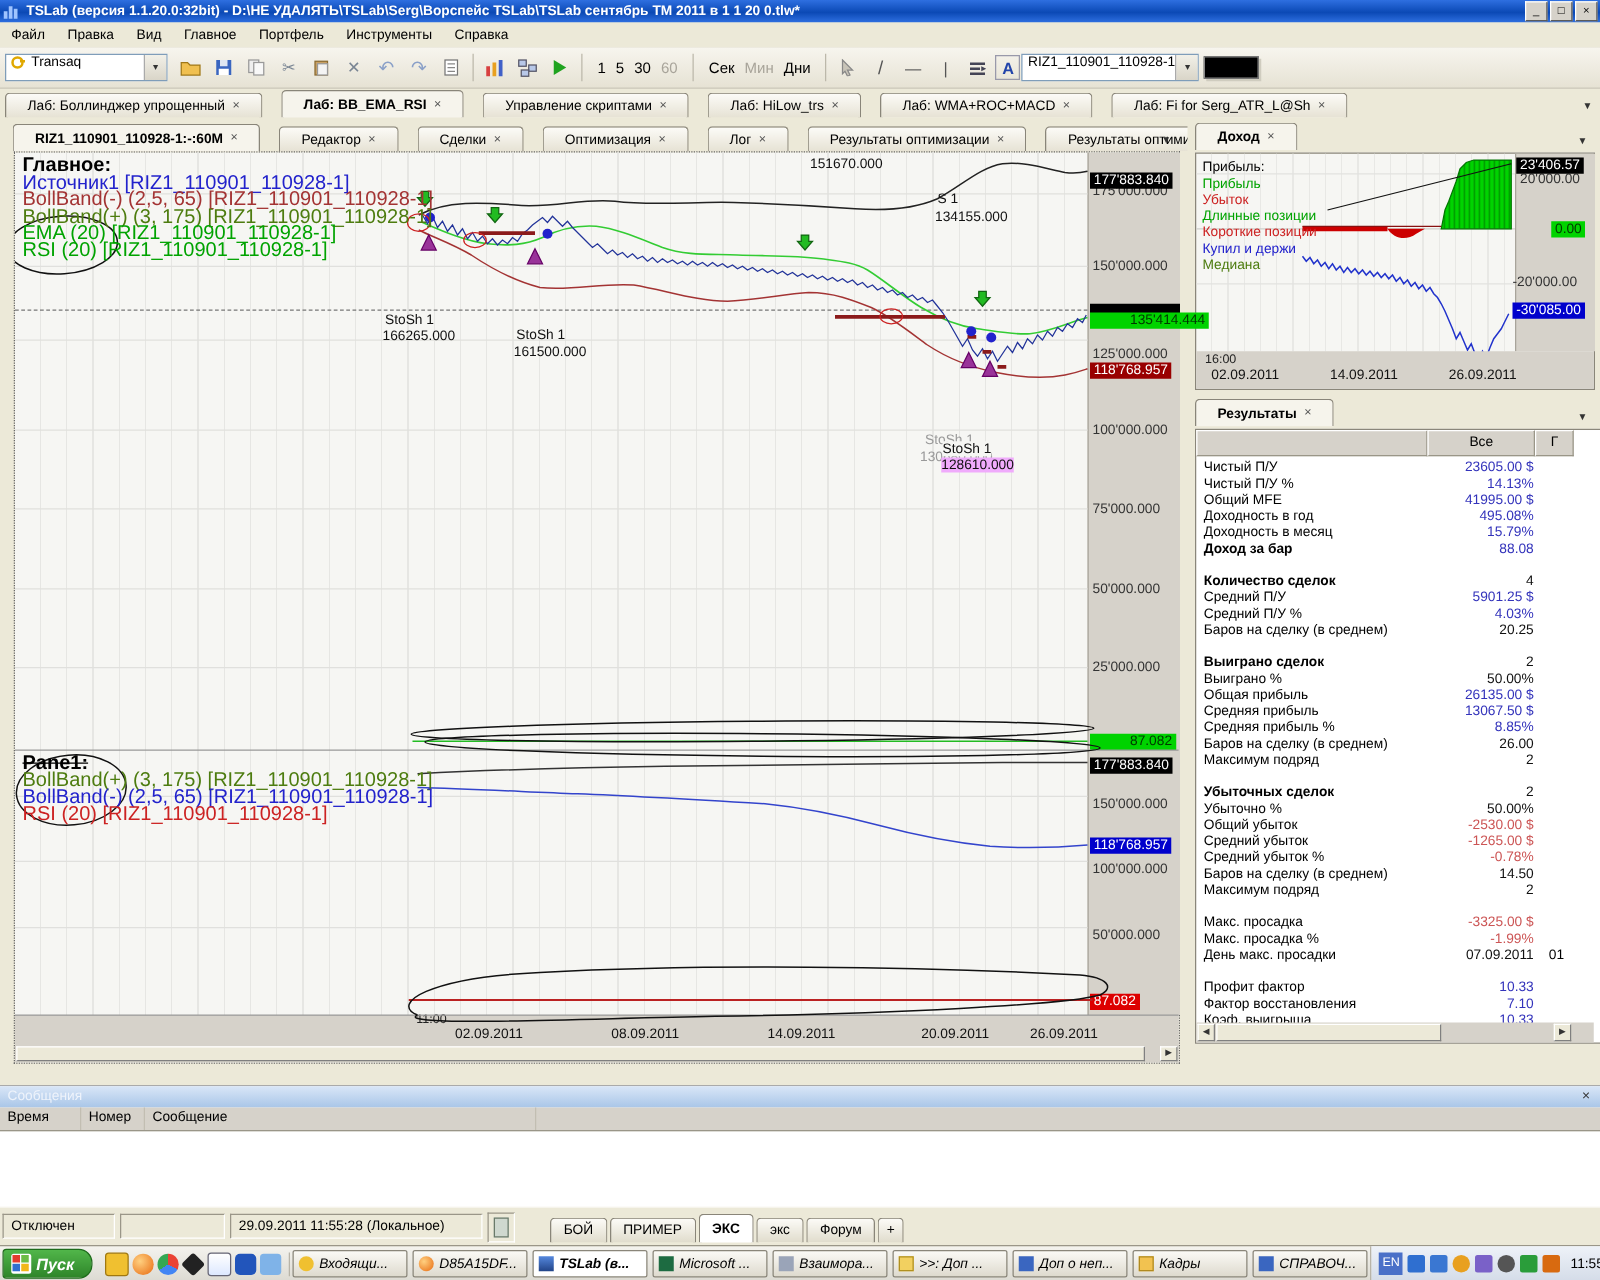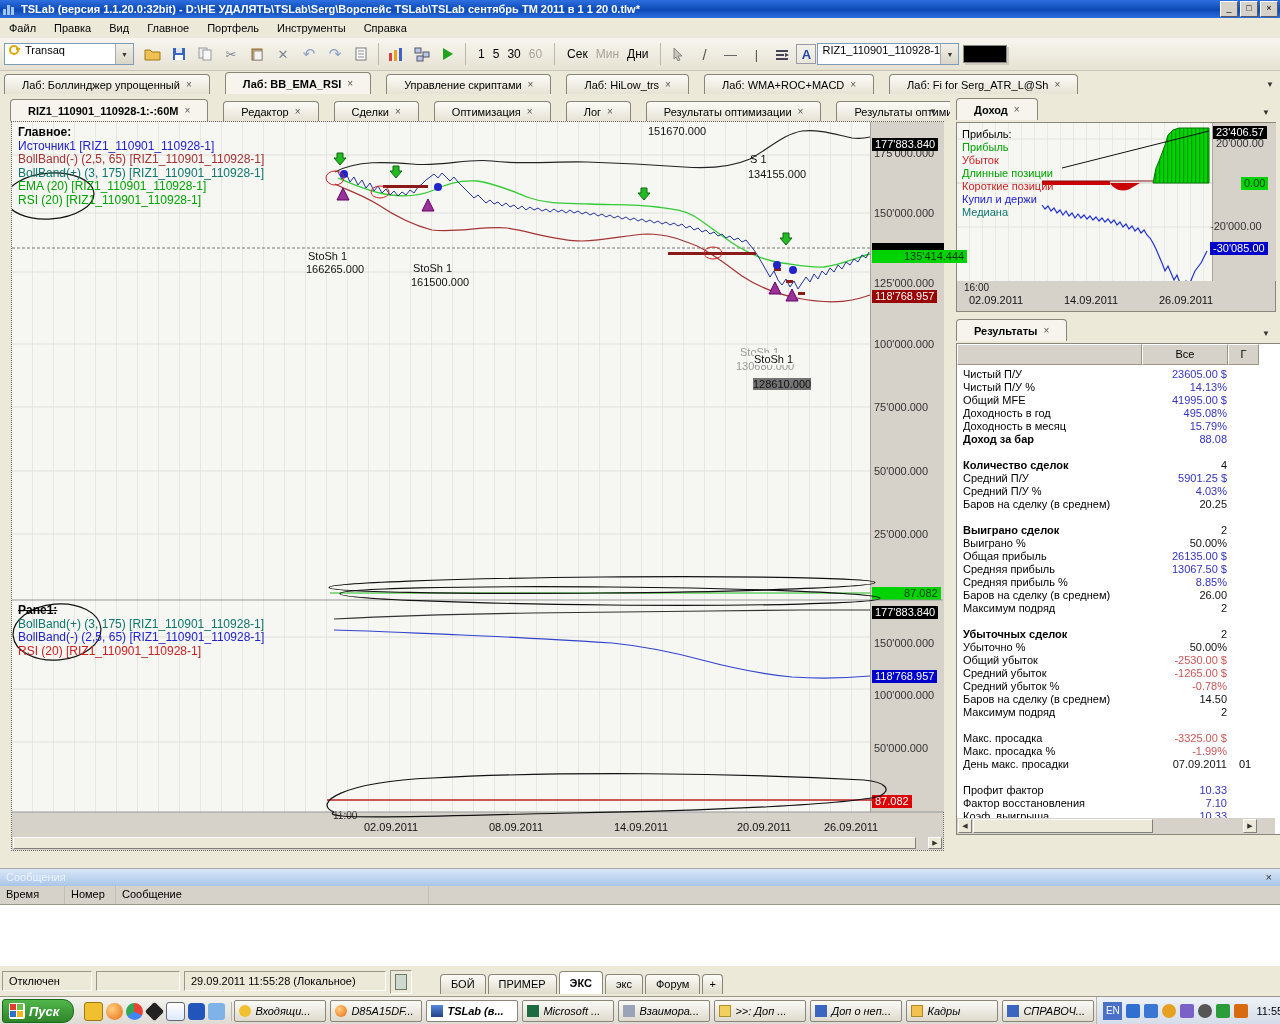--- a/index.html
+++ b/index.html
@@ -55,23 +55,23 @@
   .b-red{background:#dd0000;color:#fff;}
   .b-bar{width:66px;}
   .xstrip{position:absolute;left:0;top:690px;width:931px;height:24px;background:#d6d2ca;z-index:1;}
   .xtime{position:absolute;left:321px;top:-2px;font-size:10px;color:#222;}
   .xd{position:absolute;top:9px;color:#111;}
   .xd:nth-of-type(1){left:352px;} .xd:nth-of-type(2){left:477px;} .xd:nth-of-type(3){left:602px;} .xd:nth-of-type(4){left:725px;} .xd:nth-of-type(5){left:812px;}
   .hscroll{position:absolute;left:0;top:714px;width:931px;height:14px;background:#d6d2ca;}
   .hthumb{position:absolute;left:1px;top:1px;width:903px;height:12px;background:#ece9d8;border:1px solid;border-color:#fff #808080 #808080 #fff;box-sizing:border-box;}
   .scroll-btn{position:absolute;width:14px;height:12px;top:1px;background:#ece9d8;border:1px solid;border-color:#fff #808080 #808080 #fff;font-size:7px;line-height:10px;text-align:center;color:#333;box-sizing:border-box;}
   .chart-svg{position:absolute;left:0;top:0;z-index:5;pointer-events:none;}
-  .legend{position:absolute;left:6px;z-index:6;font-size:12px;line-height:13.5px;}
+  .legend{position:absolute;left:6px;z-index:6;font-size:16px;line-height:13.5px;}
   .legend .lg-title{font-weight:bold;color:#000;}
-  .lg-blue{color:#2222cc;} .lg-maroon{color:#a33333;} .lg-black{color:#0f766e;} .lg-green{color:#00a300;} .lg-red{color:#cc2222;}
+  .lg-blue{color:#2222cc;} .lg-maroon{color:#a33333;} .lg-black{color:#4d7c0f;} .lg-green{color:#00a300;} .lg-red{color:#cc2222;}
   .ann{position:absolute;z-index:6;color:#111;white-space:nowrap;}
   .ann.gray{color:#999;z-index:5;}
 
   
   .right-panel{position:absolute;left:950px;top:96px;width:330px;height:770px;background:#ece9d8;}
   .rp-tabrow{position:absolute;left:6px;width:318px;height:22px;display:flex;align-items:flex-end;}
   .income-frame{position:absolute;left:6px;top:26px;width:320px;height:190px;background:#f6f6f3;border:1px solid #8a867a;box-sizing:border-box;}
   .inc-plot{position:absolute;left:0;top:0;width:255px;height:158px;background-image:repeating-linear-gradient(to right,transparent 0,transparent 12px,#e8e8e5 12px,#e8e8e5 13px);}
   .inc-yaxis{position:absolute;left:255px;top:0;width:63px;height:158px;background:#d6d2ca;border-left:1px solid #a8a49a;}
   .inc-xstrip{position:absolute;left:0;top:158px;width:318px;height:30px;background:#d6d2ca;}
@@ -435,21 +435,21 @@
     <div class="ann" style="left:636px;top:3px">151670.000</div>
     <div class="ann" style="left:738px;top:31px">S 1</div>
     <div class="ann" style="left:736px;top:46px">134155.000</div>
     <div class="ann" style="left:296px;top:128px">StoSh 1</div>
     <div class="ann" style="left:294px;top:141px">166265.000</div>
     <div class="ann" style="left:401px;top:140px">StoSh 1</div>
     <div class="ann" style="left:399px;top:154px">161500.000</div>
     <div class="ann gray" style="left:728px;top:224px">StoSh 1</div>
     <div class="ann gray" style="left:724px;top:238px">130680.000</div>
     <div class="ann" style="left:742px;top:231px;background:#f6f6f3">StoSh 1</div>
-    <div class="ann" style="left:741px;top:256px;background:#737373">128610.000</div>
+    <div class="ann" style="left:741px;top:244px;background:#f0abfc">128610.000</div>
 
     <div class="yaxis">
       <div class="ylab" style="top:25px">175'000.000</div>
       <div class="badge b-black" style="top:16px">177'883.840</div>
       <div class="ylab" style="top:85px">150'000.000</div>
       <div class="badge b-black b-bar" style="top:121px"></div>
       <div class="badge b-green" style="top:128px">135'414.444</div>
       <div class="ylab" style="top:155px">125'000.000</div>
       <div class="badge b-darkred" style="top:168px">118'768.957</div>
       <div class="ylab" style="top:216px">100'000.000</div>

